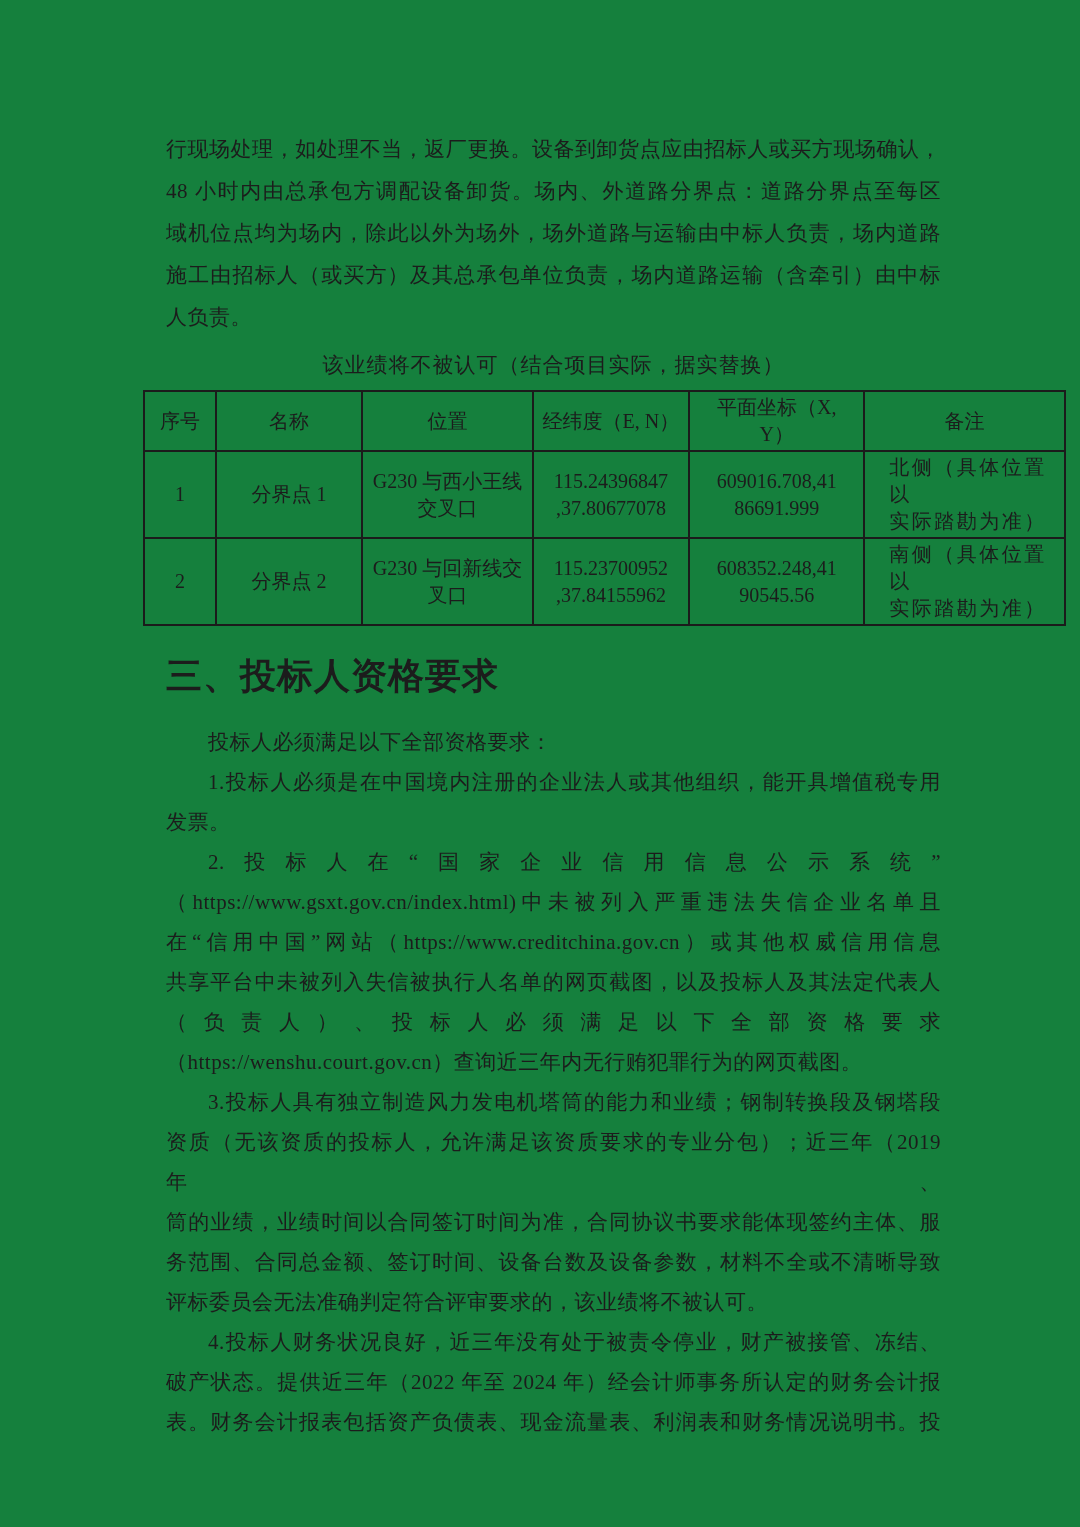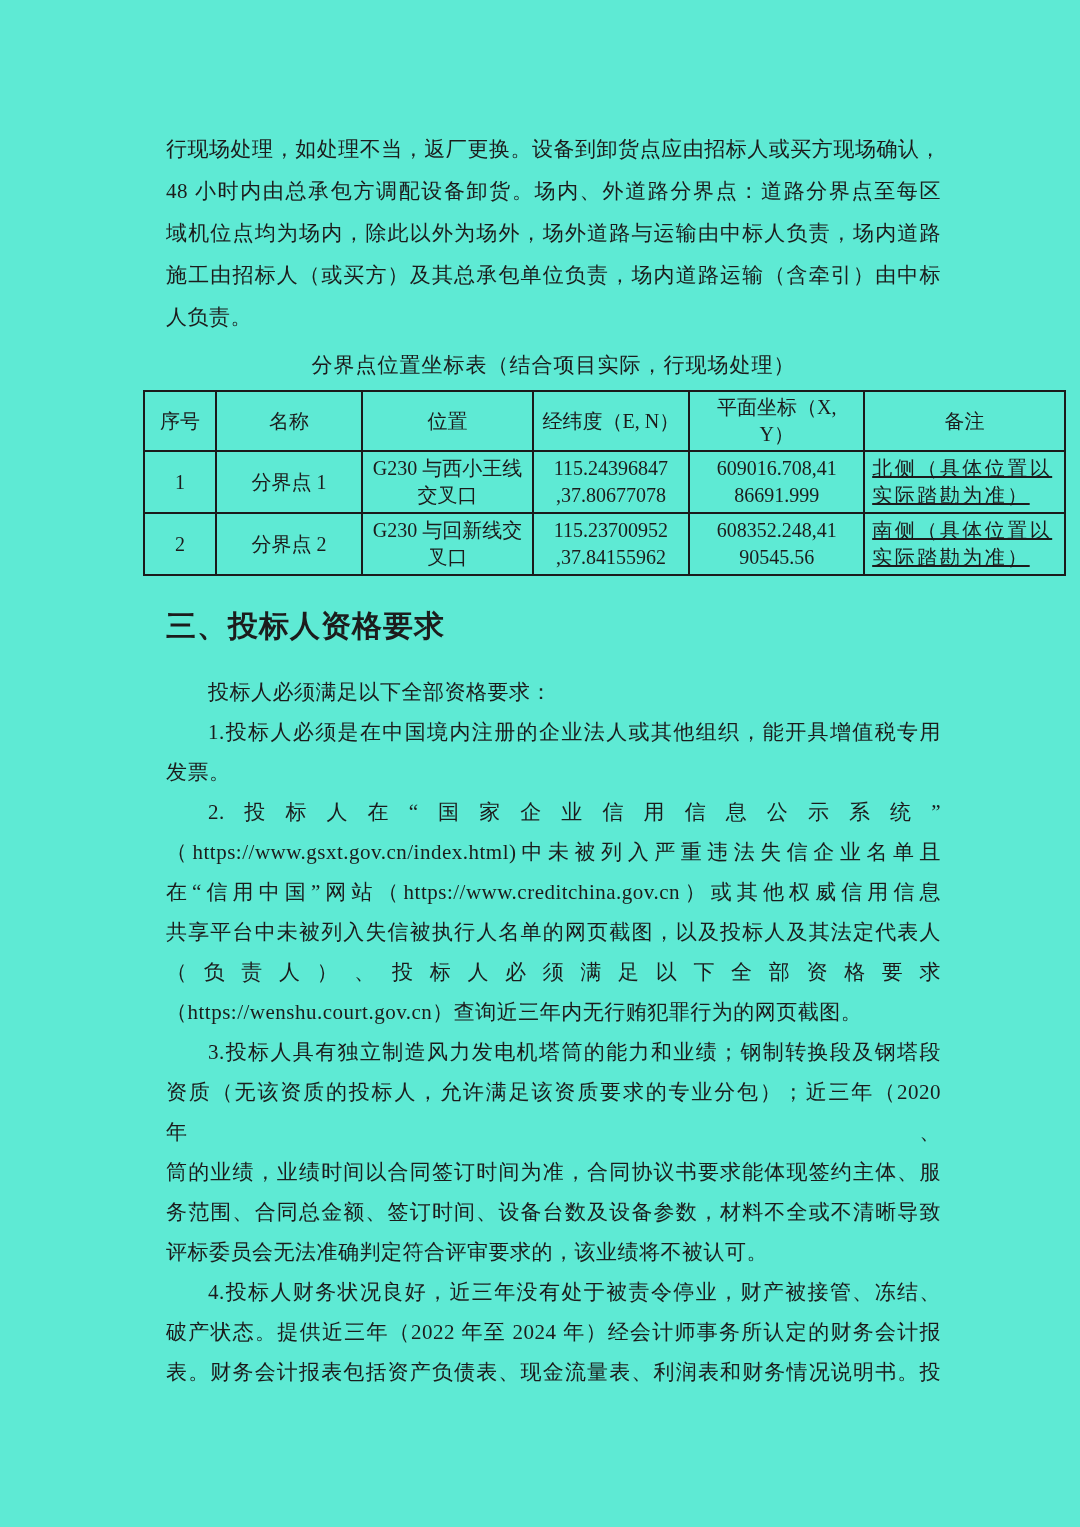--- a/index.html
+++ b/index.html
@@ -1,20 +1,20 @@
 <!DOCTYPE html>
 <html><head>
 <meta charset="utf-8">
 <style>
   html, body { margin: 0; padding: 0; background: #ffffff; }
   .page {
     position: relative;
     width: 1080px;
     height: 1527px;
-    background: #5eead4;
+    background: #15803d;
     color: #1c1c1c;
     font-family: "Liberation Serif", "DejaVu Serif", serif;
     overflow: hidden;
   }
   .content {
     position: absolute;
     left: 166px;
     top: 128px;
     width: 775px;
   }
@@ -54,25 +54,24 @@
     line-height: 27px;
     font-weight: normal;
     padding: 2px 4px;
     overflow: hidden;
   }
   .doc-table th { height: 52px; }
   .doc-table td { height: 56px; }
   .doc-table td.remark-cell {
     text-align: left;
     letter-spacing: 2.5px;
-    padding-left: 7px;
-    text-decoration: underline;
+    padding-left: 24px;
   }
   .heading {
-    font-size: 30px;
+    font-size: 36px;
     line-height: 44px;
     font-weight: bold;
     margin: 28px 0 10px 0;
     letter-spacing: 1px;
   }
   .reqs { margin-top: 24px; }
 </style>
 </head>
 <body>
 
@@ -80,21 +79,21 @@
   <div class="content">
 
     <div class="para intro">
         <div class="line fill">行现场处理，如处理不当，返厂更换。设备到卸货点应由招标人或买方现场确认，</div>
         <div class="line fill">48 小时内由总承包方调配设备卸货。场内、外道路分界点：道路分界点至每区</div>
         <div class="line fill">域机位点均为场内，除此以外为场外，场外道路与运输由中标人负责，场内道路</div>
         <div class="line fill">施工由招标人（或买方）及其总承包单位负责，场内道路运输（含牵引）由中标</div>
         <div class="line">人负责。</div>
       </div>
 
-    <div class="table-title">分界点位置坐标表（结合项目实际，行现场处理）</div>
+    <div class="table-title">该业绩将不被认可（结合项目实际，据实替换）</div>
 
     <table class="doc-table">
       <colgroup>
         <col style="width:7.8%">
         <col style="width:15.9%">
         <col style="width:18.5%">
         <col style="width:17.0%">
         <col style="width:19.0%">
         <col style="width:21.8%">
       </colgroup>
@@ -143,21 +142,21 @@
         <div class="line ind">投标人必须满足以下全部资格要求：</div>
         <div class="line fill ind">1.投标人必须是在中国境内注册的企业法人或其他组织，能开具增值税专用</div>
         <div class="line">发票。</div>
         <div class="line fill ind">2.投标人在“国家企业信用信息公示系统”</div>
         <div class="line fill">（https://www.gsxt.gov.cn/index.html)中未被列入严重违法失信企业名单且</div>
         <div class="line fill">在“信用中国”网站（https://www.creditchina.gov.cn）或其他权威信用信息</div>
         <div class="line fill">共享平台中未被列入失信被执行人名单的网页截图，以及投标人及其法定代表人</div>
         <div class="line fill">（负责人）、投标人必须满足以下全部资格要求</div>
         <div class="line">（https://wenshu.court.gov.cn）查询近三年内无行贿犯罪行为的网页截图。</div>
         <div class="line fill ind">3.投标人具有独立制造风力发电机塔筒的能力和业绩；钢制转换段及钢塔段</div>
-        <div class="line fill">资质（无该资质的投标人，允许满足该资质要求的专业分包）；近三年（2020 年、</div>
+        <div class="line fill">资质（无该资质的投标人，允许满足该资质要求的专业分包）；近三年（2019 年、</div>
         <div class="line fill">筒的业绩，业绩时间以合同签订时间为准，合同协议书要求能体现签约主体、服</div>
         <div class="line fill">务范围、合同总金额、签订时间、设备台数及设备参数，材料不全或不清晰导致</div>
         <div class="line">评标委员会无法准确判定符合评审要求的，该业绩将不被认可。</div>
         <div class="line fill ind">4.投标人财务状况良好，近三年没有处于被责令停业，财产被接管、冻结、</div>
         <div class="line fill">破产状态。提供近三年（2022 年至 2024 年）经会计师事务所认定的财务会计报</div>
         <div class="line fill">表。财务会计报表包括资产负债表、现金流量表、利润表和财务情况说明书。投</div>
       </div>
 
   </div>
 </div>

